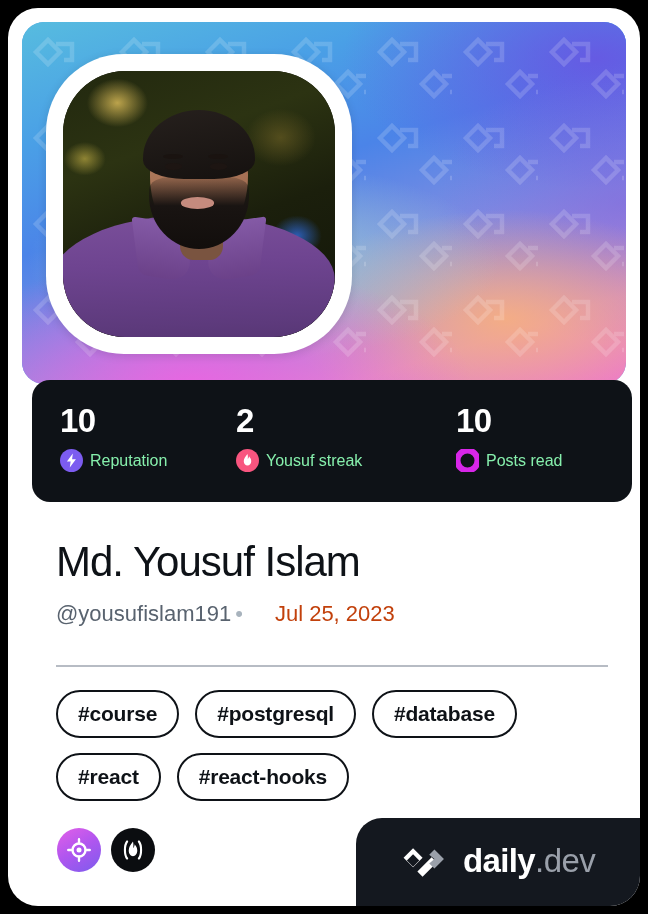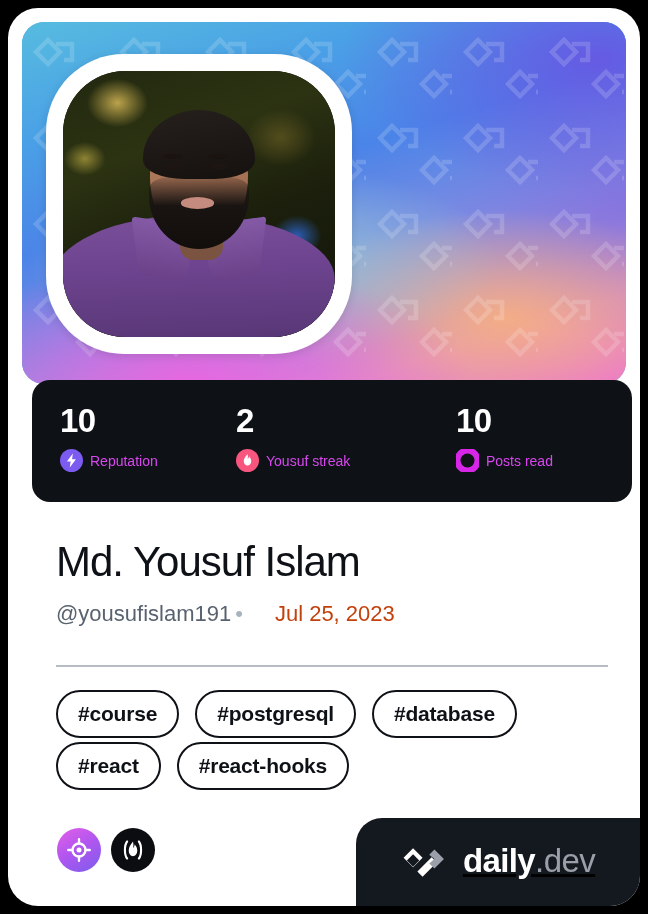--- a/index.html
+++ b/index.html
@@ -224,22 +224,22 @@
     letter-spacing: -0.5px;
     line-height: 38px;
   }
   .stat-row {
     display: flex;
     align-items: center;
     gap: 7px;
     margin-top: 9px;
   }
   .stat-label {
-    font-size: 14px;
-    color: #d946ef;
+    font-size: 16px;
+    color: #86efac;
     line-height: 22px;
   }
   .ic { width: 23px; height: 23px; flex: 0 0 23px; }
 
   
   .name {
     position: absolute;
     left: 48px;
     top: 529px;
     font-size: 42px;
@@ -271,21 +271,21 @@
   }
 
   
   .tags {
     position: absolute;
     left: 48px;
     top: 682px;
     width: 556px;
     display: flex;
     flex-wrap: wrap;
-    gap: 4px 16px;
+    gap: 15px 16px;
   }
   .tag {
     height: 48px;
     padding: 0 20px;
     border: 2.5px solid #0e1217;
     border-radius: 26px;
     background: #ffffff;
     display: flex;
     align-items: center;
     font-size: 21px;
@@ -322,21 +322,20 @@
     width: 290px;
     height: 94px;
     background: #14181f;
     border-radius: 26px 0 0 0;
     display: flex;
     align-items: center;
     justify-content: center;
     gap: 12px;
     padding-bottom: 8px;
     padding-right: 10px;
-    text-decoration: underline;
   }
   .brand-mark { width: 54px; height: 38px; flex: 0 0 54px; }
   .brand-text {
     font-size: 33px;
     font-weight: bold;
     letter-spacing: -0.6px;
     line-height: 36px;
   }
   .brand-text .b1 { color: #ffffff; }
   .brand-text .b2 { color: #9aa0aa; font-weight: normal; }

